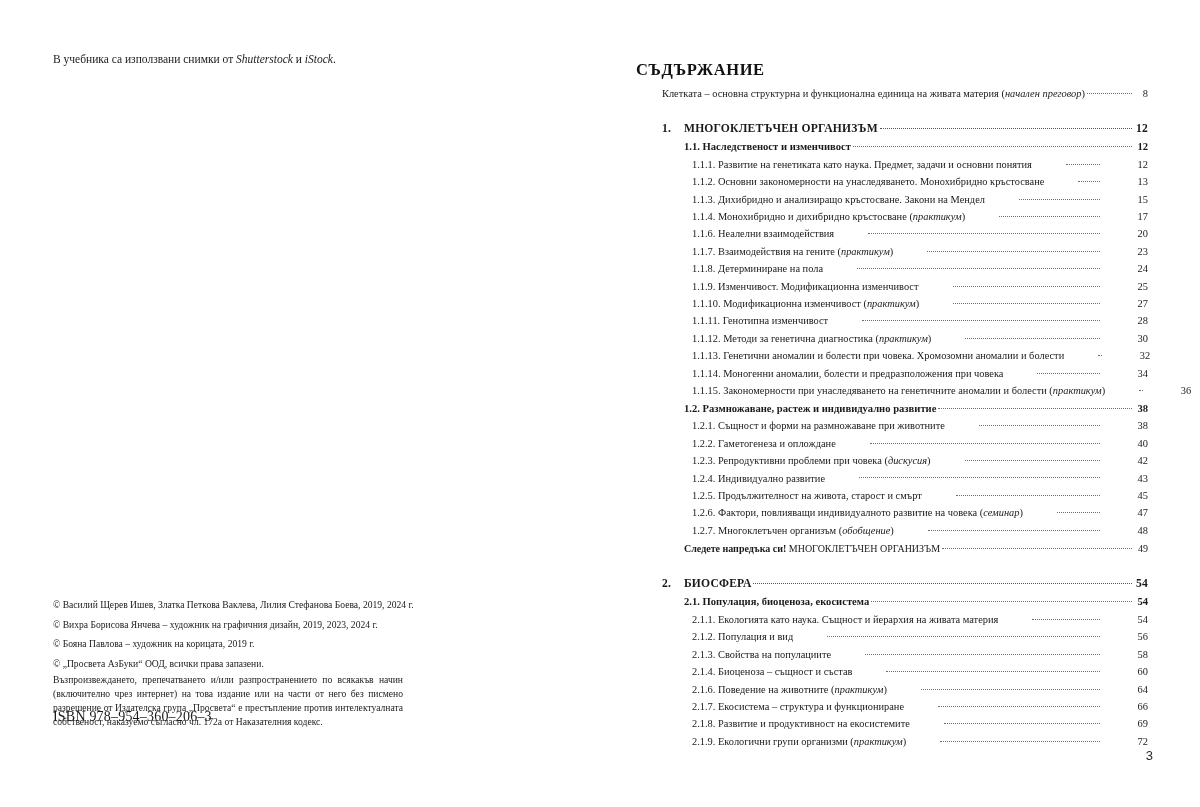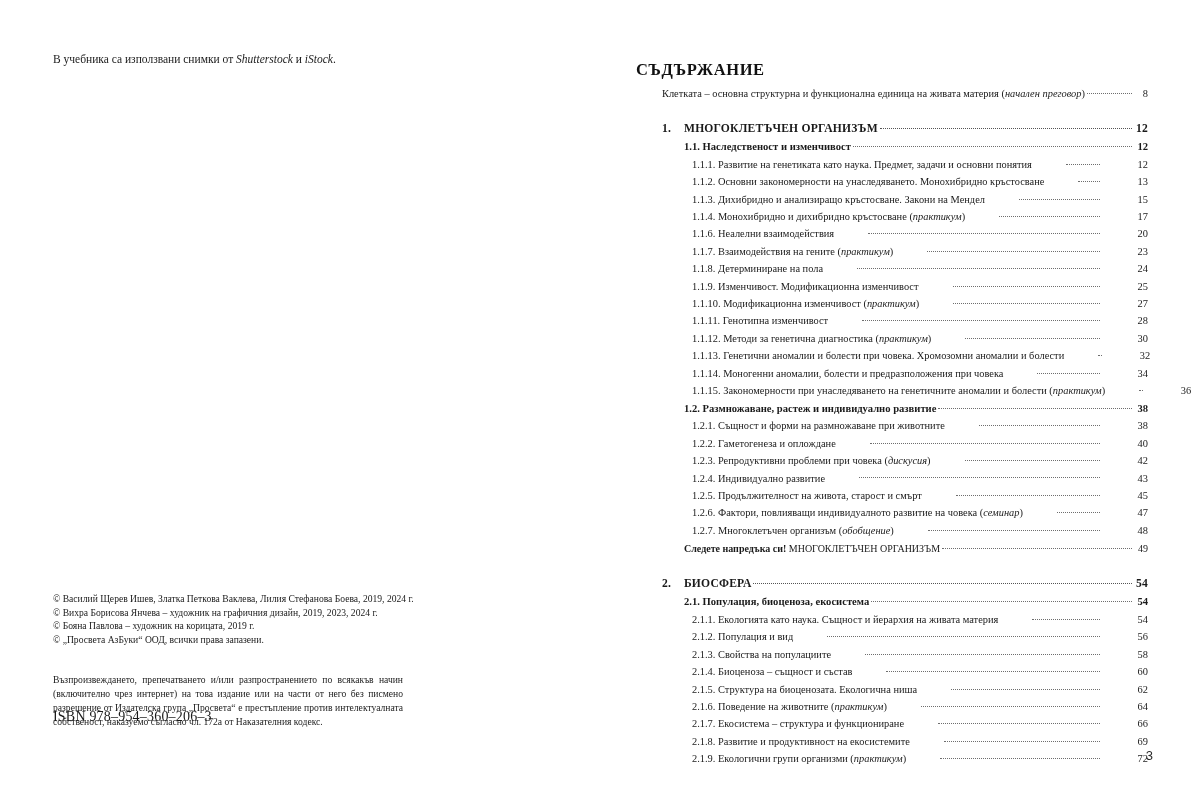--- a/index.html
+++ b/index.html
@@ -38,21 +38,21 @@
 
   .copyright-block {
     position: absolute;
     left: 53px;
     top: 592px;
     width: 400px;
     font-size: 9.6px;
     line-height: 1.42;
     color: #1a1a1a;
   }
-  .copyright-block .cline { white-space: nowrap; }
+  .copyright-block .cline { white-space: nowrap; margin-top: 6px; }
 
   .legal-block {
     position: absolute;
     left: 53px;
     top: 643px;
     width: 350px;
     font-size: 9.6px;
     line-height: 1.45;
     color: #1a1a1a;
     text-align: justify;
@@ -340,25 +340,20 @@
           <span class="lbl"><span>2.1.3. Свойства на популациите</span></span>
           <span class="dots"></span>
           <span class="pg">58</span>
         </div>
         <div class="toc-row item">
           <span class="lbl"><span>2.1.4. Биоценоза – същност и състав</span></span>
           <span class="dots"></span>
           <span class="pg">60</span>
         </div>
         <div class="toc-row item">
-          <span class="lbl"><span>2.1.5. Структура на биоценозата. Екологична ниша</span></span>
-          <span class="dots"></span>
-          <span class="pg">62</span>
-        </div>
-        <div class="toc-row item">
           <span class="lbl"><span>2.1.6. Поведение на животните (</span><i>практикум</i><span>)</span></span>
           <span class="dots"></span>
           <span class="pg">64</span>
         </div>
         <div class="toc-row item">
           <span class="lbl"><span>2.1.7. Екосистема – структура и функциониране</span></span>
           <span class="dots"></span>
           <span class="pg">66</span>
         </div>
         <div class="toc-row item">

